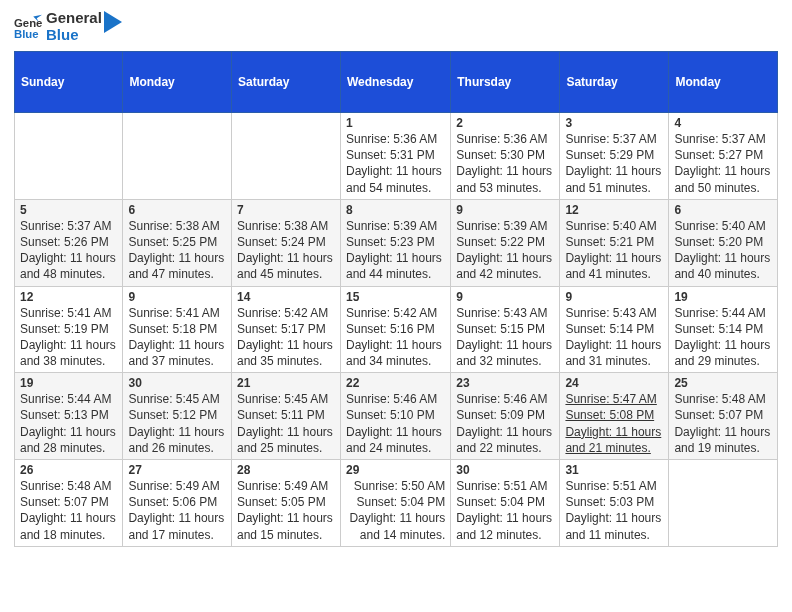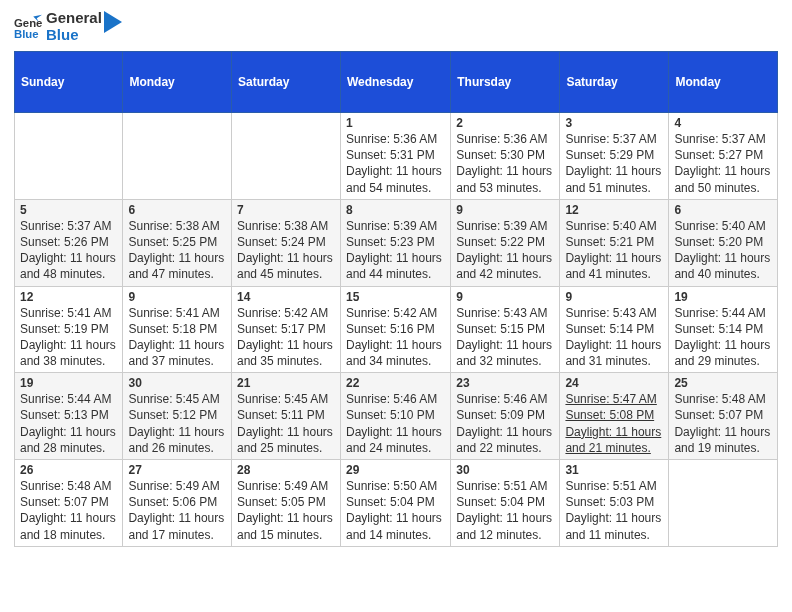--- a/index.html
+++ b/index.html
@@ -326,21 +326,21 @@
           </td>
           <td>
             <span class="day-number">28</span>
             <div class="day-info" style="white-space: pre-line;">Sunrise: 5:49 AM
 Sunset: 5:05 PM
 Daylight: 11 hours
 and 15 minutes.</div>
           </td>
           <td>
             <span class="day-number">29</span>
-            <div class="day-info" style="white-space: pre-line;">Sunrise: 5:50 AM
+            <div class="day-info" style="white-space: pre-line; text-align: right;">Sunrise: 5:50 AM
 Sunset: 5:04 PM
 Daylight: 11 hours
 and 14 minutes.</div>
           </td>
           <td>
             <span class="day-number">30</span>
             <div class="day-info" style="white-space: pre-line;">Sunrise: 5:51 AM
 Sunset: 5:04 PM
 Daylight: 11 hours
 and 12 minutes.</div>

